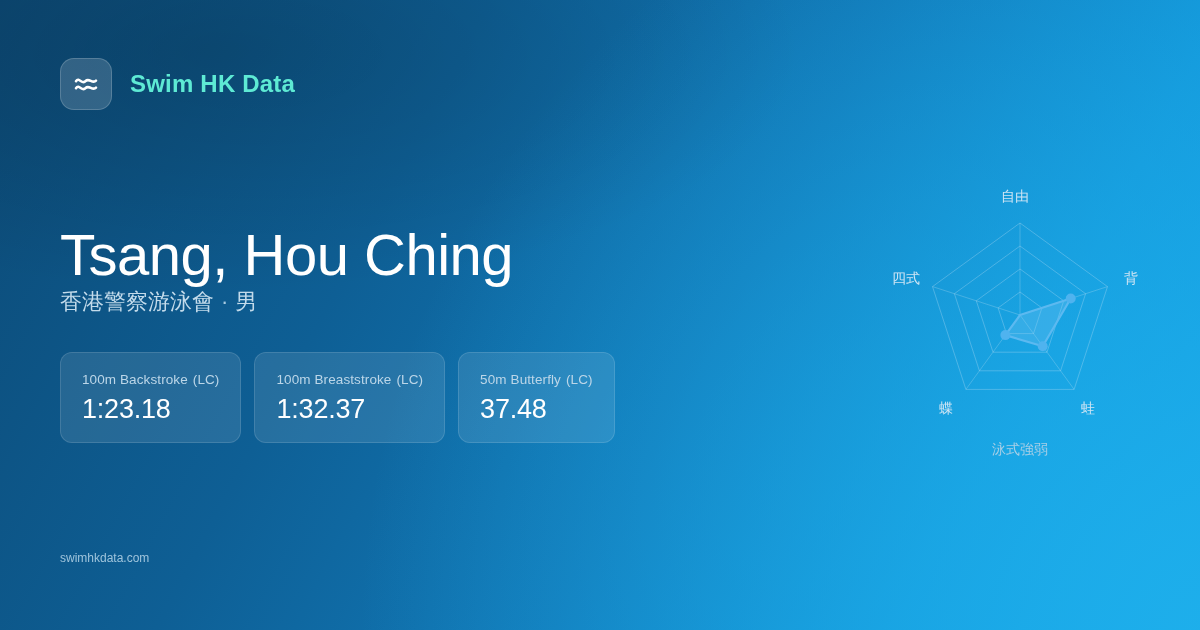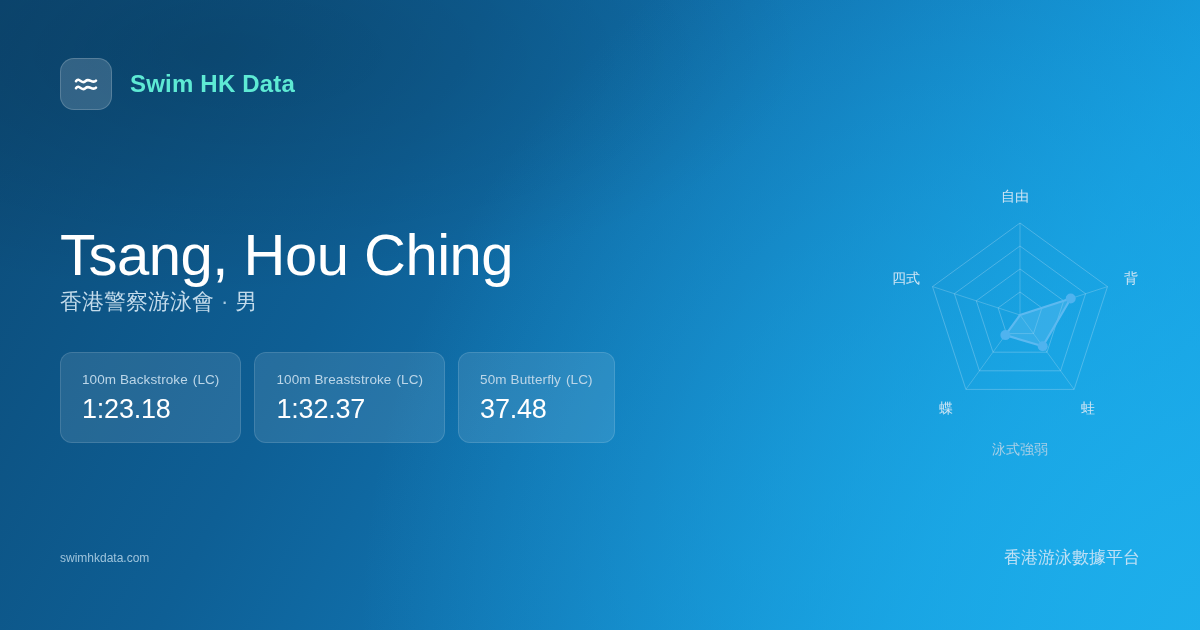--- a/index.html
+++ b/index.html
@@ -164,15 +164,14 @@
     <div class="radar-axis-label" style="left:141px; top:28px;">自由</div>
     <div class="radar-axis-label" style="left:264px; top:110px;">背</div>
     <div class="radar-axis-label" style="left:221px; top:240px;">蛙</div>
     <div class="radar-axis-label" style="left:79px; top:240px;">蝶</div>
     <div class="radar-axis-label" style="left:32px; top:110px;">四式</div>
 
     <div id="radar-caption">泳式強弱</div>
   </div>
 
   <div id="footer-left">swimhkdata.com</div>
-  <div id="footer-right">香港游泳數據平台</div>
 
 </div>
 
 </body></html>

